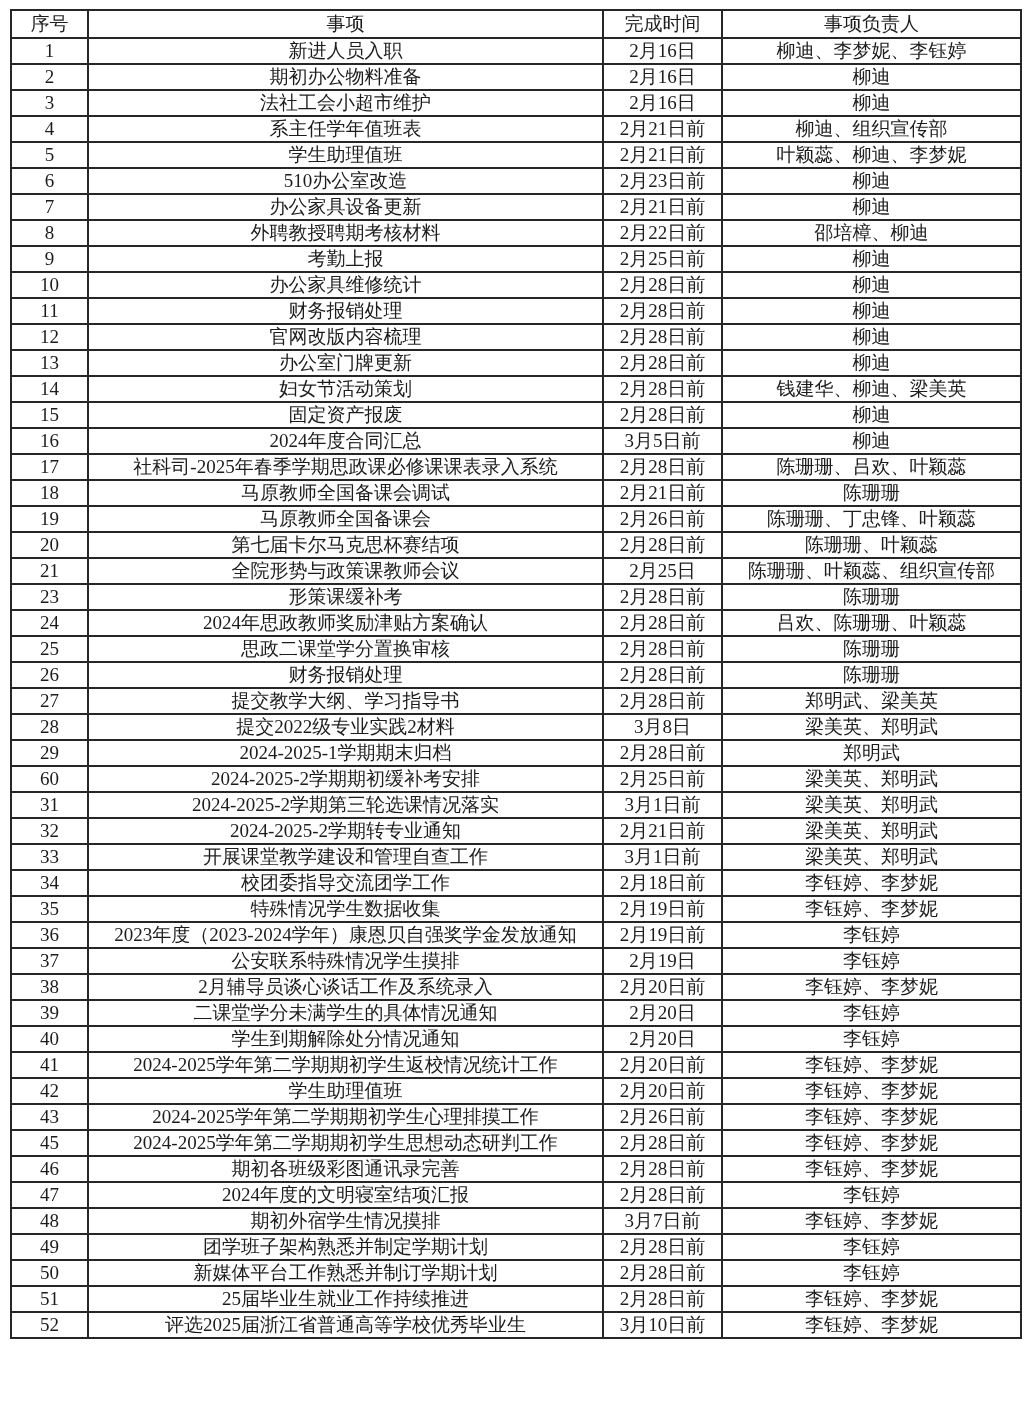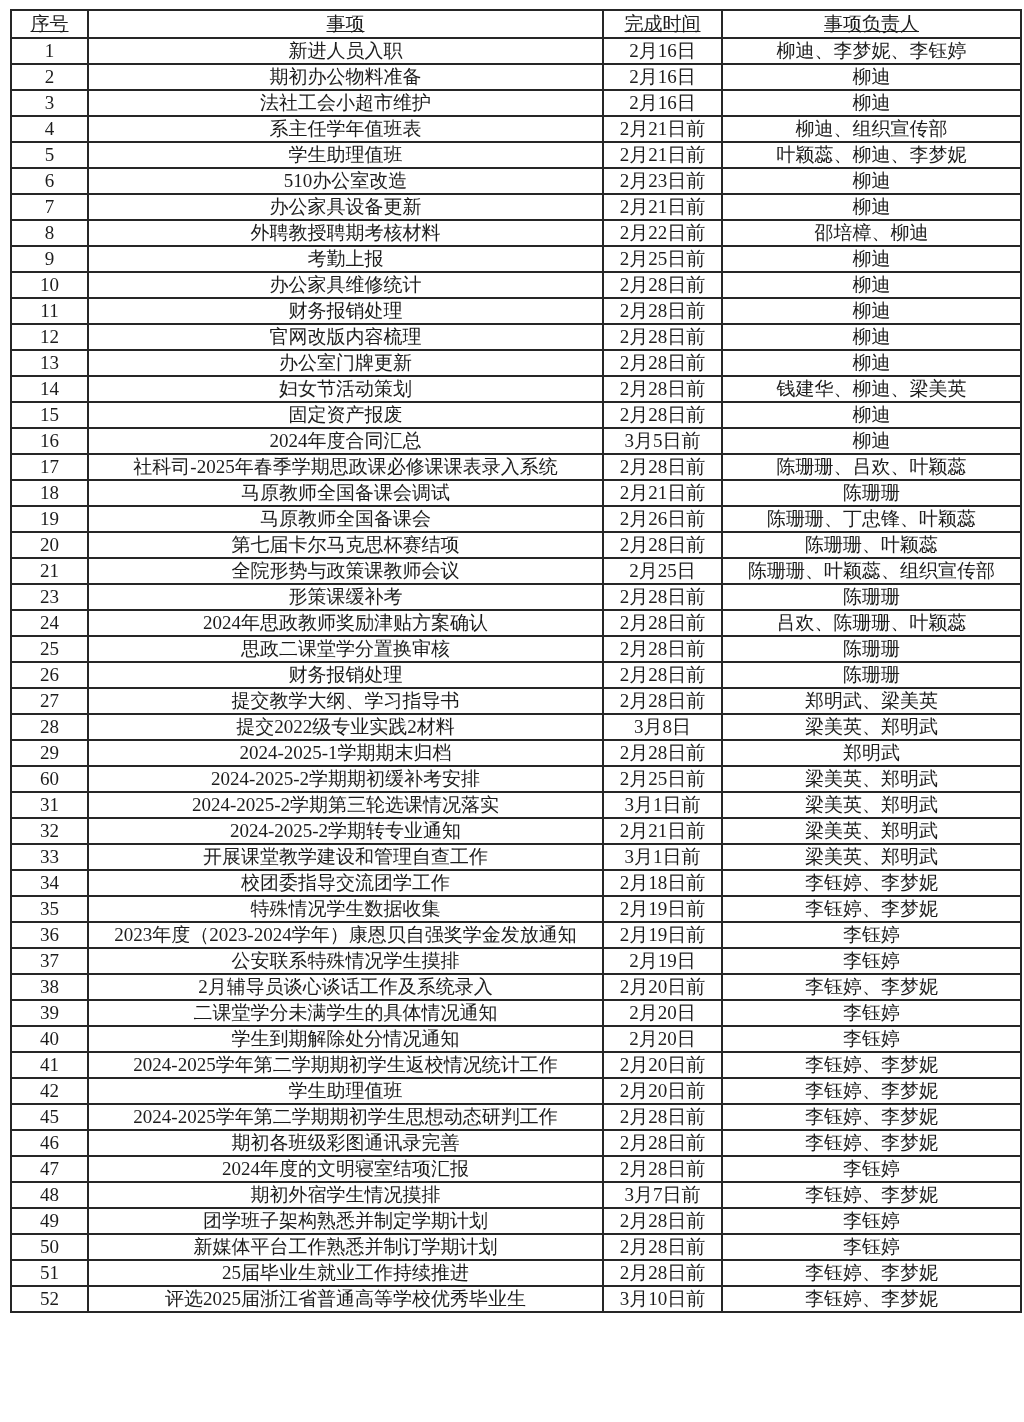--- a/index.html
+++ b/index.html
@@ -29,21 +29,20 @@
     line-height: 22px;
     height: 24px;
     padding: 0 2px;
     white-space: nowrap;
     overflow: hidden;
     text-align: center;
     vertical-align: middle;
   }
   table.task-table thead th {
     height: 26px;
-    text-decoration: underline;
   }
   .col-no    { width: 71px; }
   .col-item  { width: 509px; text-align: left; padding-left: 5px; border-radius: 14px; }
   .col-time  { width: 113px; }
   .col-owner { width: 293px; border-radius: 10px; }
   table.task-table thead th.col-item { text-align: center; }
 </style>
 </head>
 <body>
 
@@ -298,20 +297,26 @@
           <td class="col-time">2月20日前</td>
           <td class="col-owner">李钰婷、李梦妮</td>
         </tr>
         <tr>
           <td class="col-no">42</td>
           <td class="col-item">学生助理值班</td>
           <td class="col-time">2月20日前</td>
           <td class="col-owner">李钰婷、李梦妮</td>
         </tr>
         <tr>
+          <td class="col-no">43</td>
+          <td class="col-item">2024-2025学年第二学期期初学生心理排摸工作</td>
+          <td class="col-time">2月26日前</td>
+          <td class="col-owner">李钰婷、李梦妮</td>
+        </tr>
+        <tr>
           <td class="col-no">45</td>
           <td class="col-item">2024-2025学年第二学期期初学生思想动态研判工作</td>
           <td class="col-time">2月28日前</td>
           <td class="col-owner">李钰婷、李梦妮</td>
         </tr>
         <tr>
           <td class="col-no">46</td>
           <td class="col-item">期初各班级彩图通讯录完善</td>
           <td class="col-time">2月28日前</td>
           <td class="col-owner">李钰婷、李梦妮</td>

